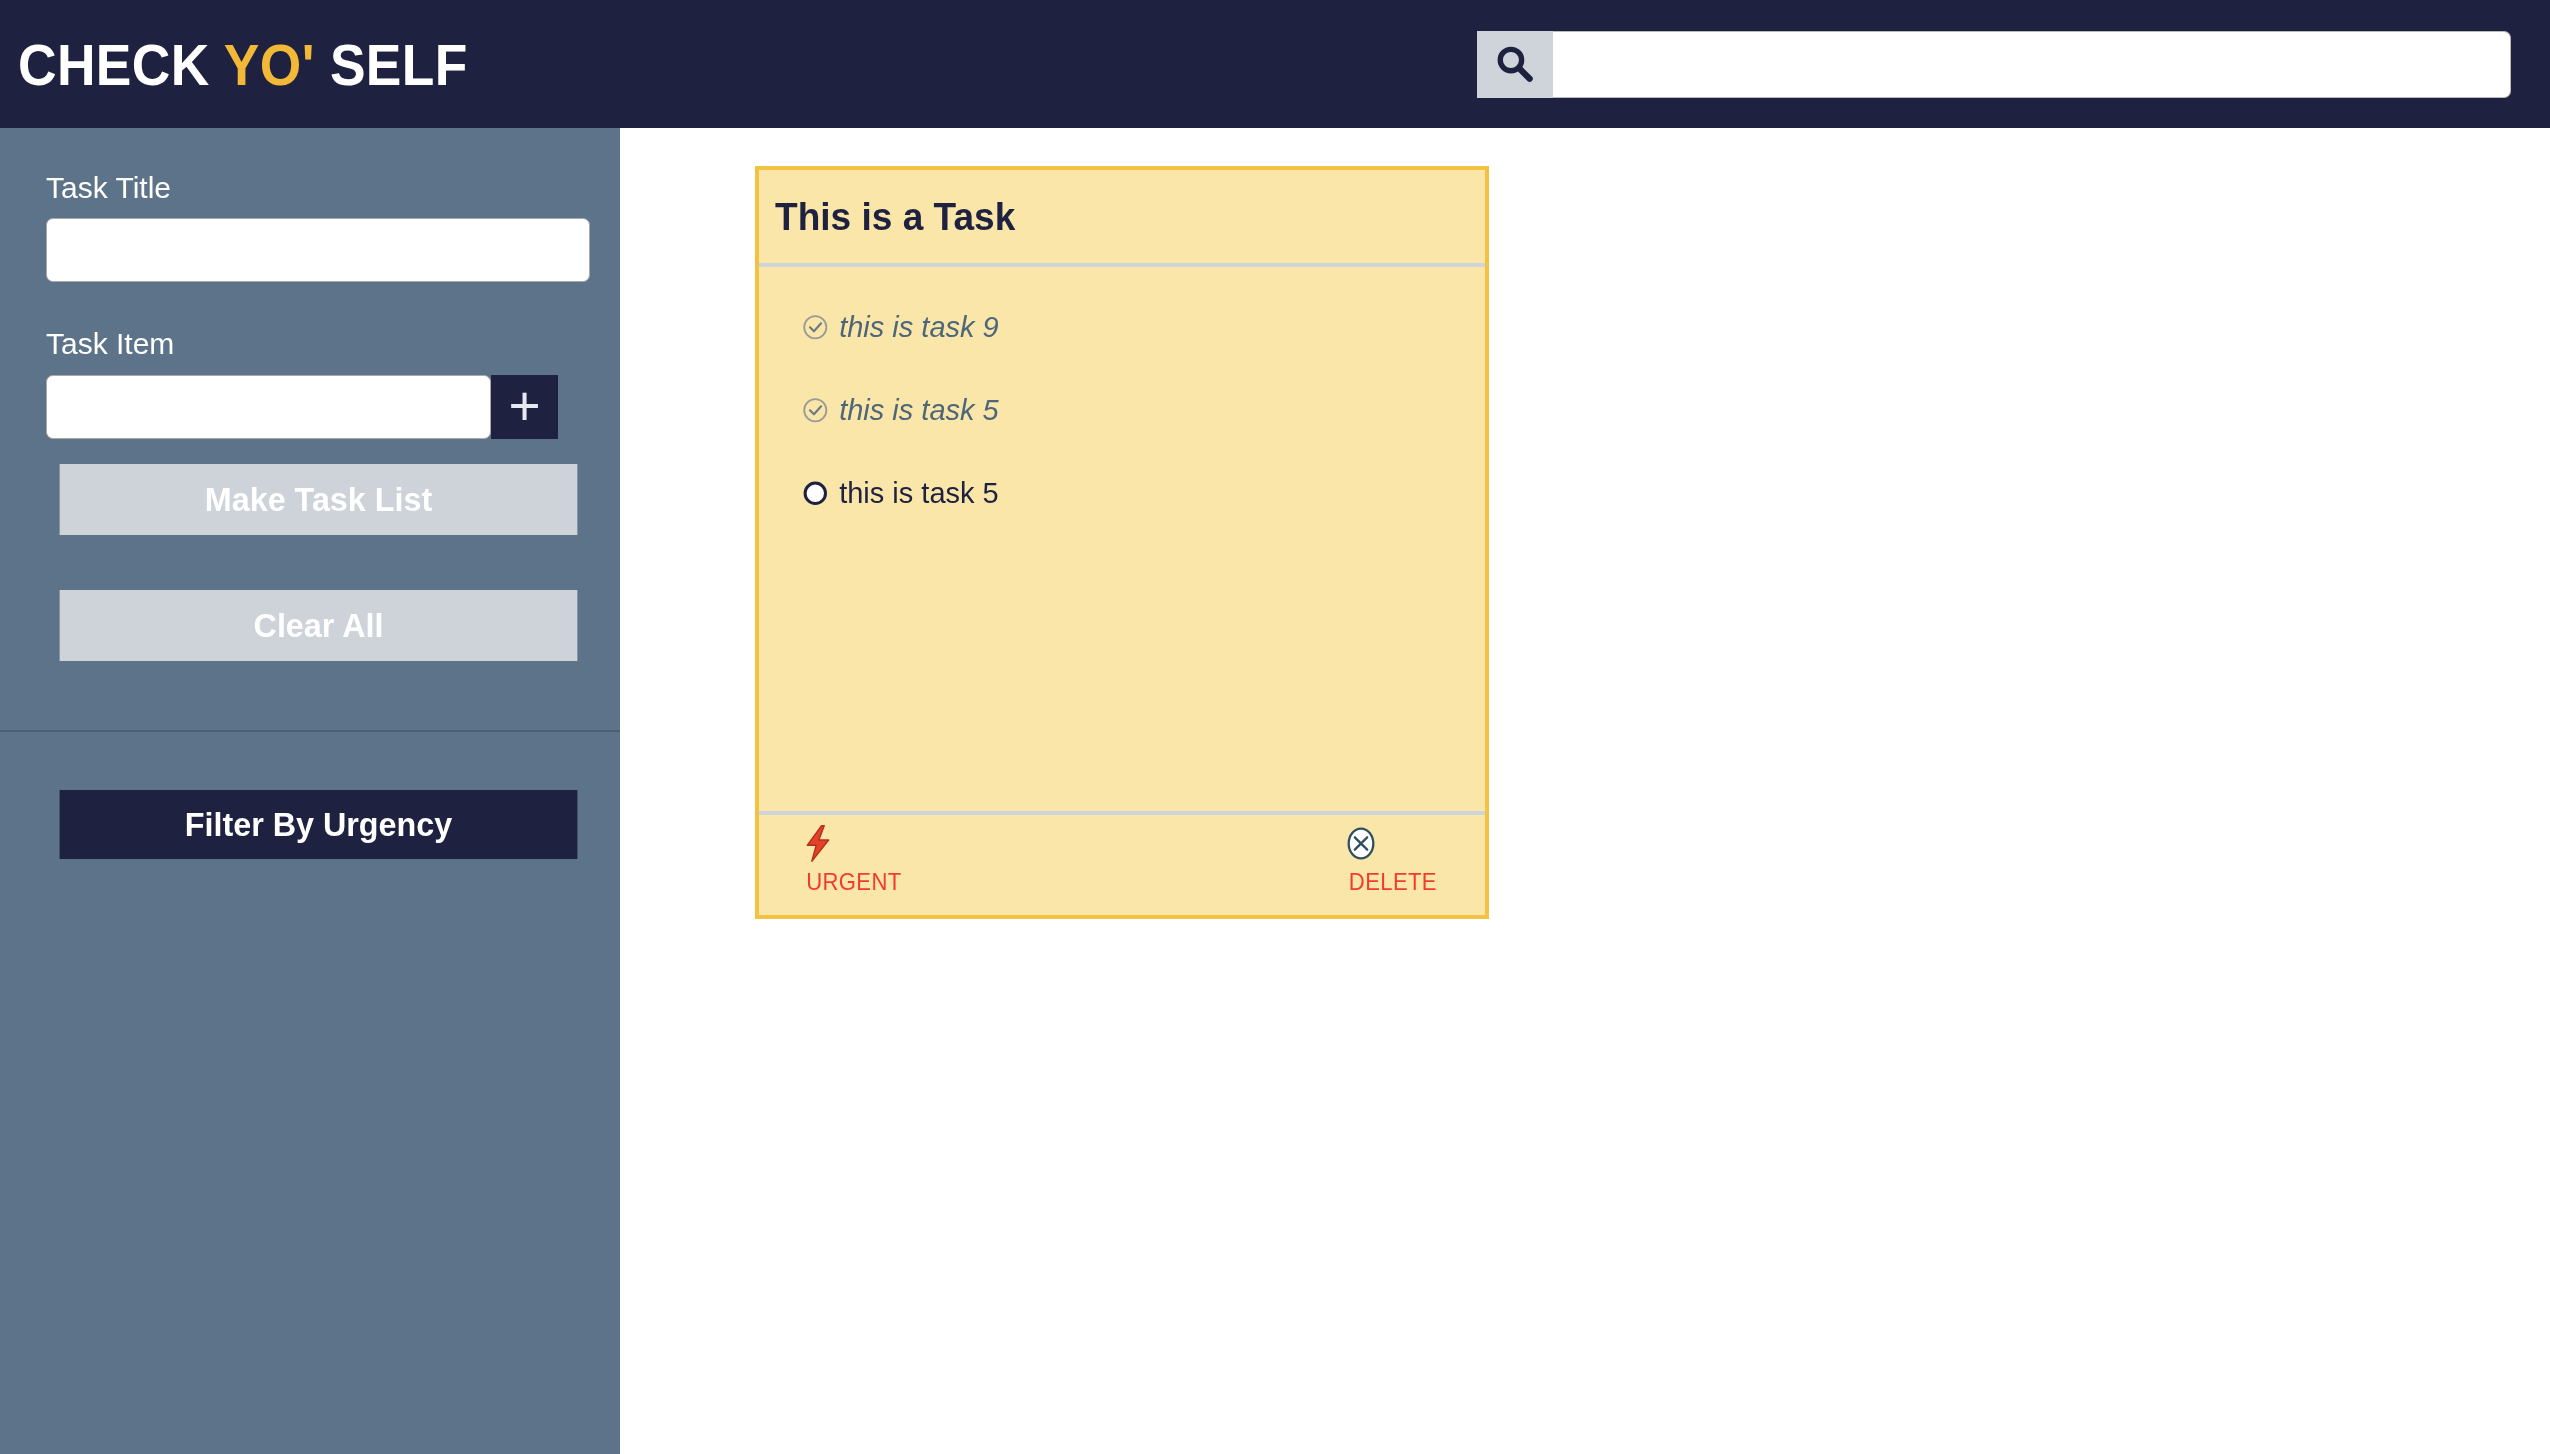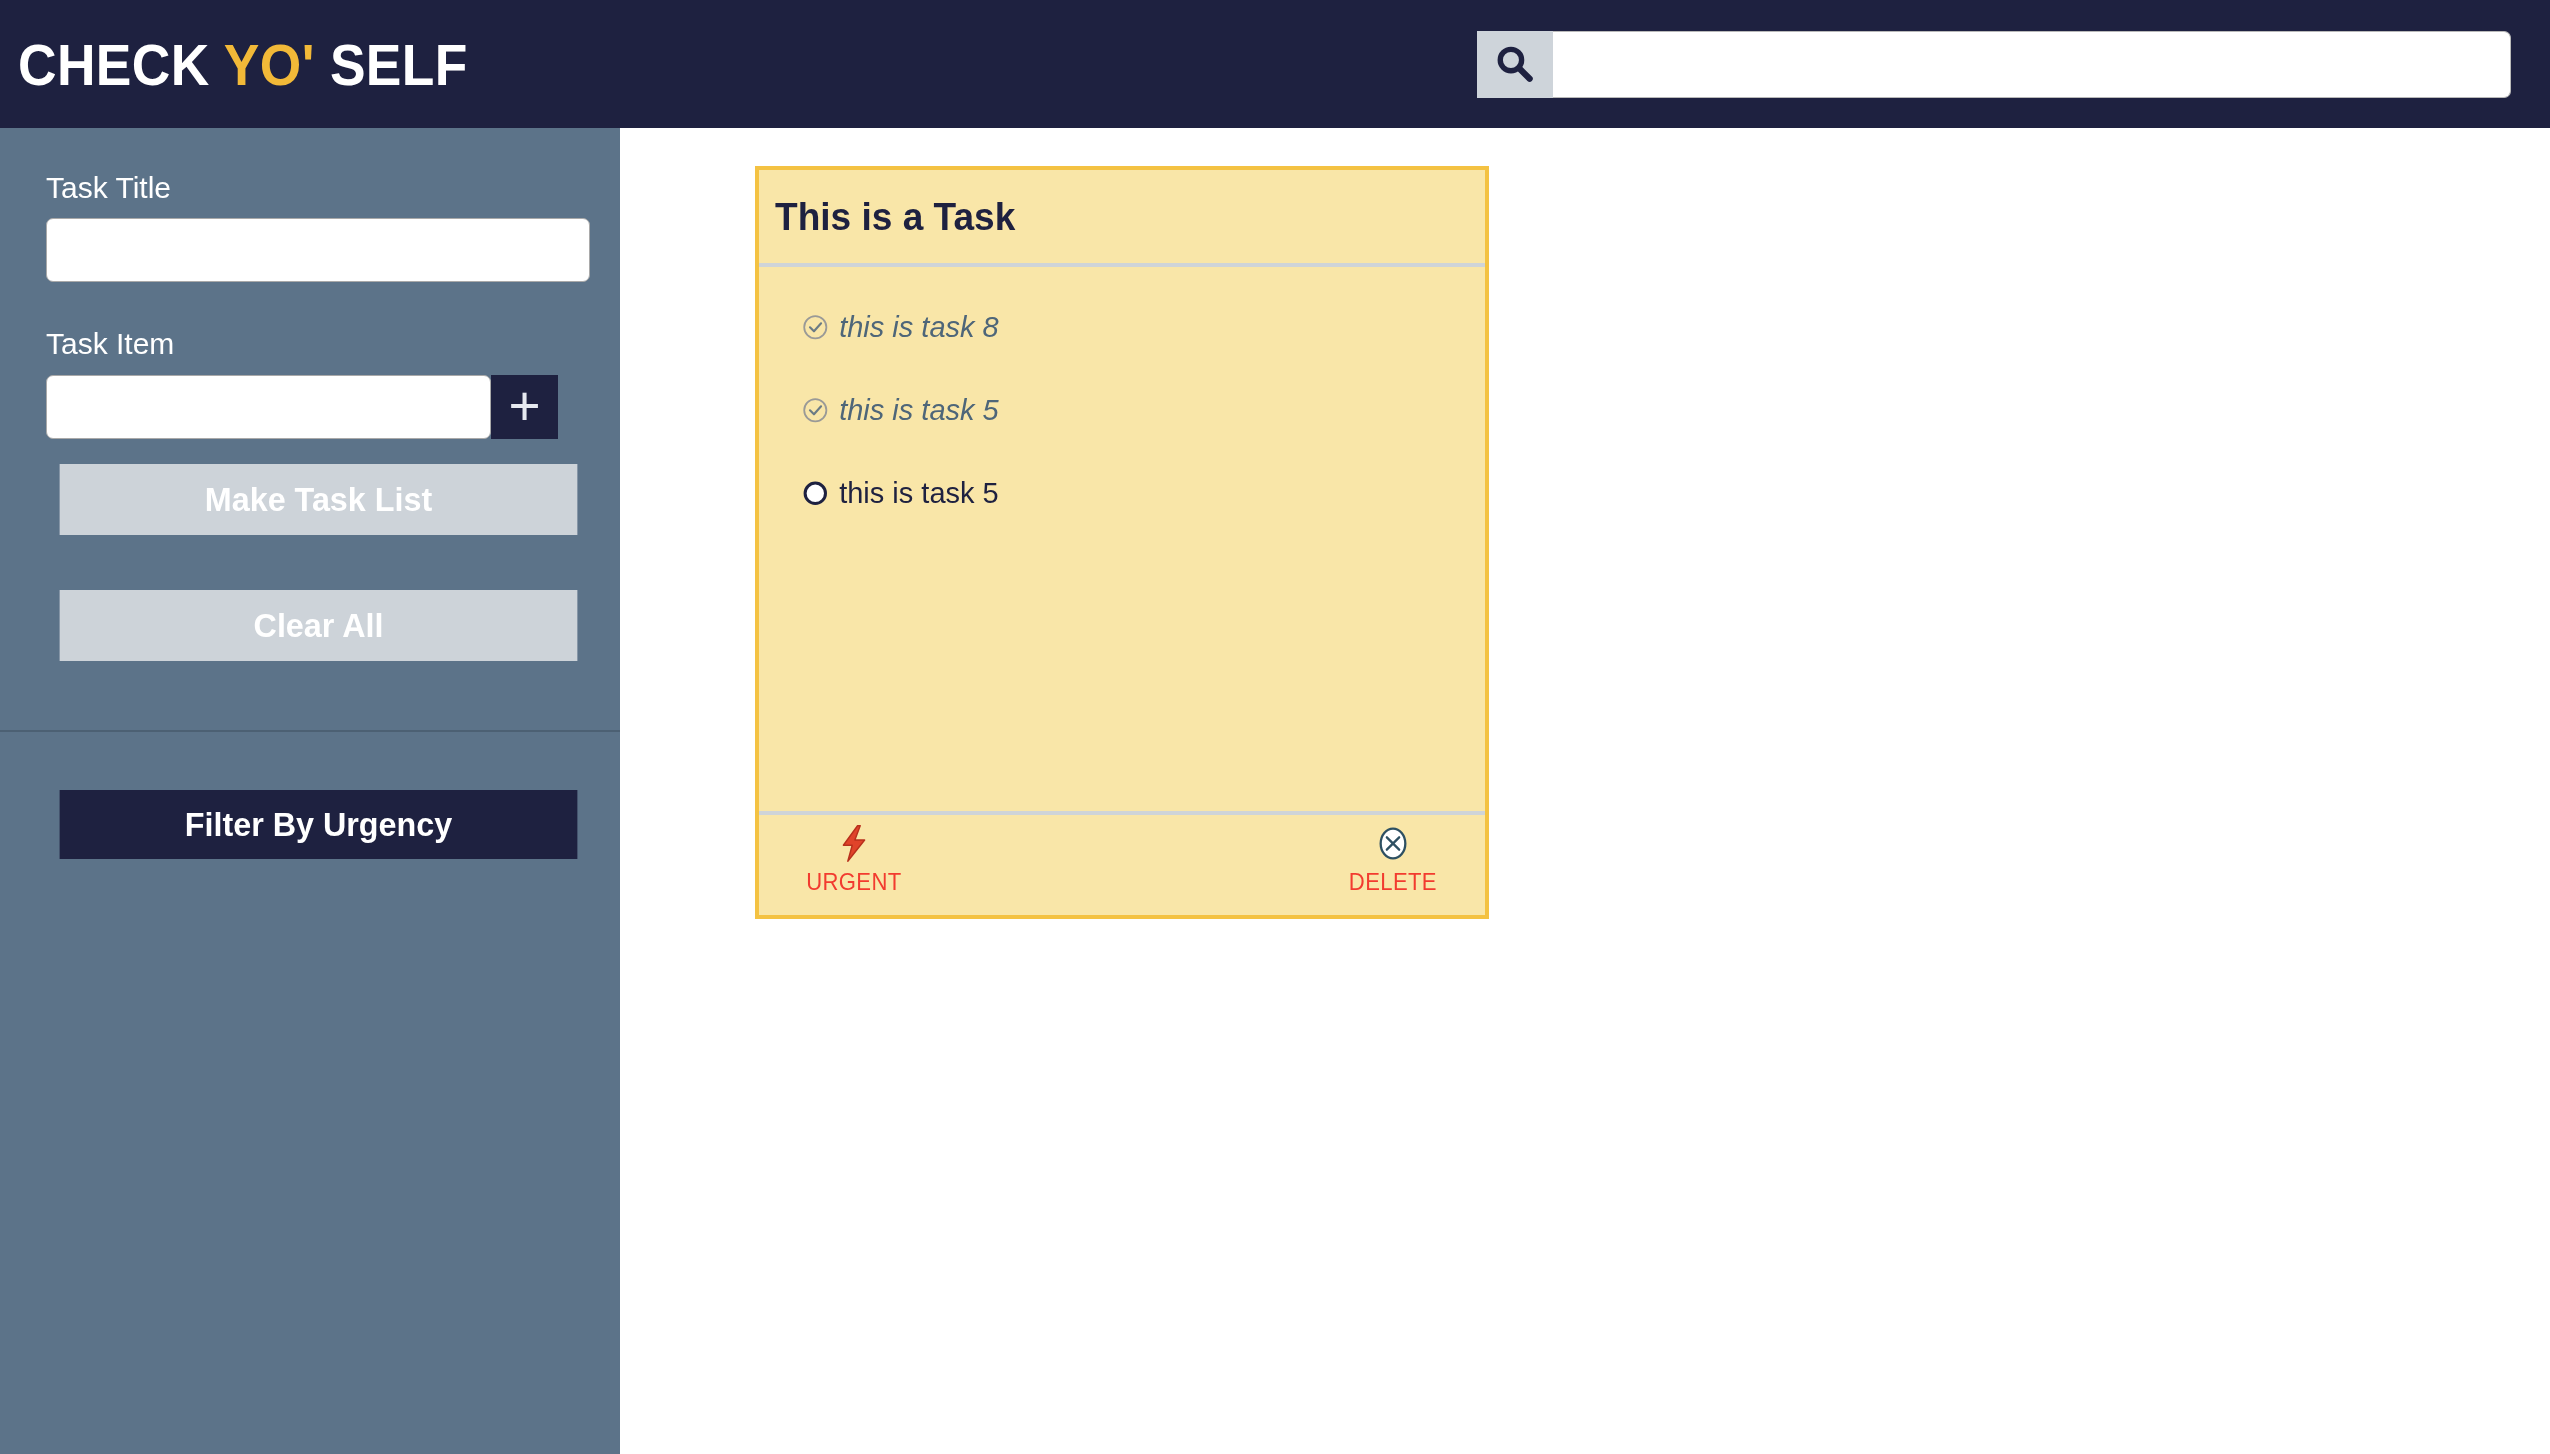--- a/index.html
+++ b/index.html
@@ -254,21 +254,21 @@
     border-top: 4.4px solid #CFD4D8;
     display: flex;
     align-items: flex-start;
     justify-content: space-between;
     padding: 8.9px 44px 0 43px;
     box-sizing: border-box;
   }
   .footer-action {
     display: flex;
     flex-direction: column;
-    align-items: center;
+    align-items: flex-start;
     background: none;
     border: none;
     padding: 0;
     cursor: pointer;
     font-family: "Liberation Sans", sans-serif;
   }
   .footer-icon {
     height: 39px;
     display: flex;
     align-items: center;
@@ -342,21 +342,21 @@
 
         <div class="card-body">
 
           <div class="task-item done">
             <span class="check-glyph">
               <svg width="26.6" height="26.6" viewBox="0 0 30 30">
                 <circle cx="15" cy="15" r="12.5" fill="none" stroke="#9A9A97" stroke-width="2"></circle>
                 <polyline points="9,15 13.5,19.5 21.5,10.5" fill="none" stroke="#6B7B85" stroke-width="2.4" stroke-linecap="round" stroke-linejoin="round"></polyline>
               </svg>
             </span>
-            <span class="task-text">this is task 8</span>
+            <span class="task-text">this is task 9</span>
           </div>
 
           <div class="task-item done">
             <span class="check-glyph">
               <svg width="26.6" height="26.6" viewBox="0 0 30 30">
                 <circle cx="15" cy="15" r="12.5" fill="none" stroke="#9A9A97" stroke-width="2"></circle>
                 <polyline points="9,15 13.5,19.5 21.5,10.5" fill="none" stroke="#6B7B85" stroke-width="2.4" stroke-linecap="round" stroke-linejoin="round"></polyline>
               </svg>
             </span>
             <span class="task-text">this is task 5</span>

